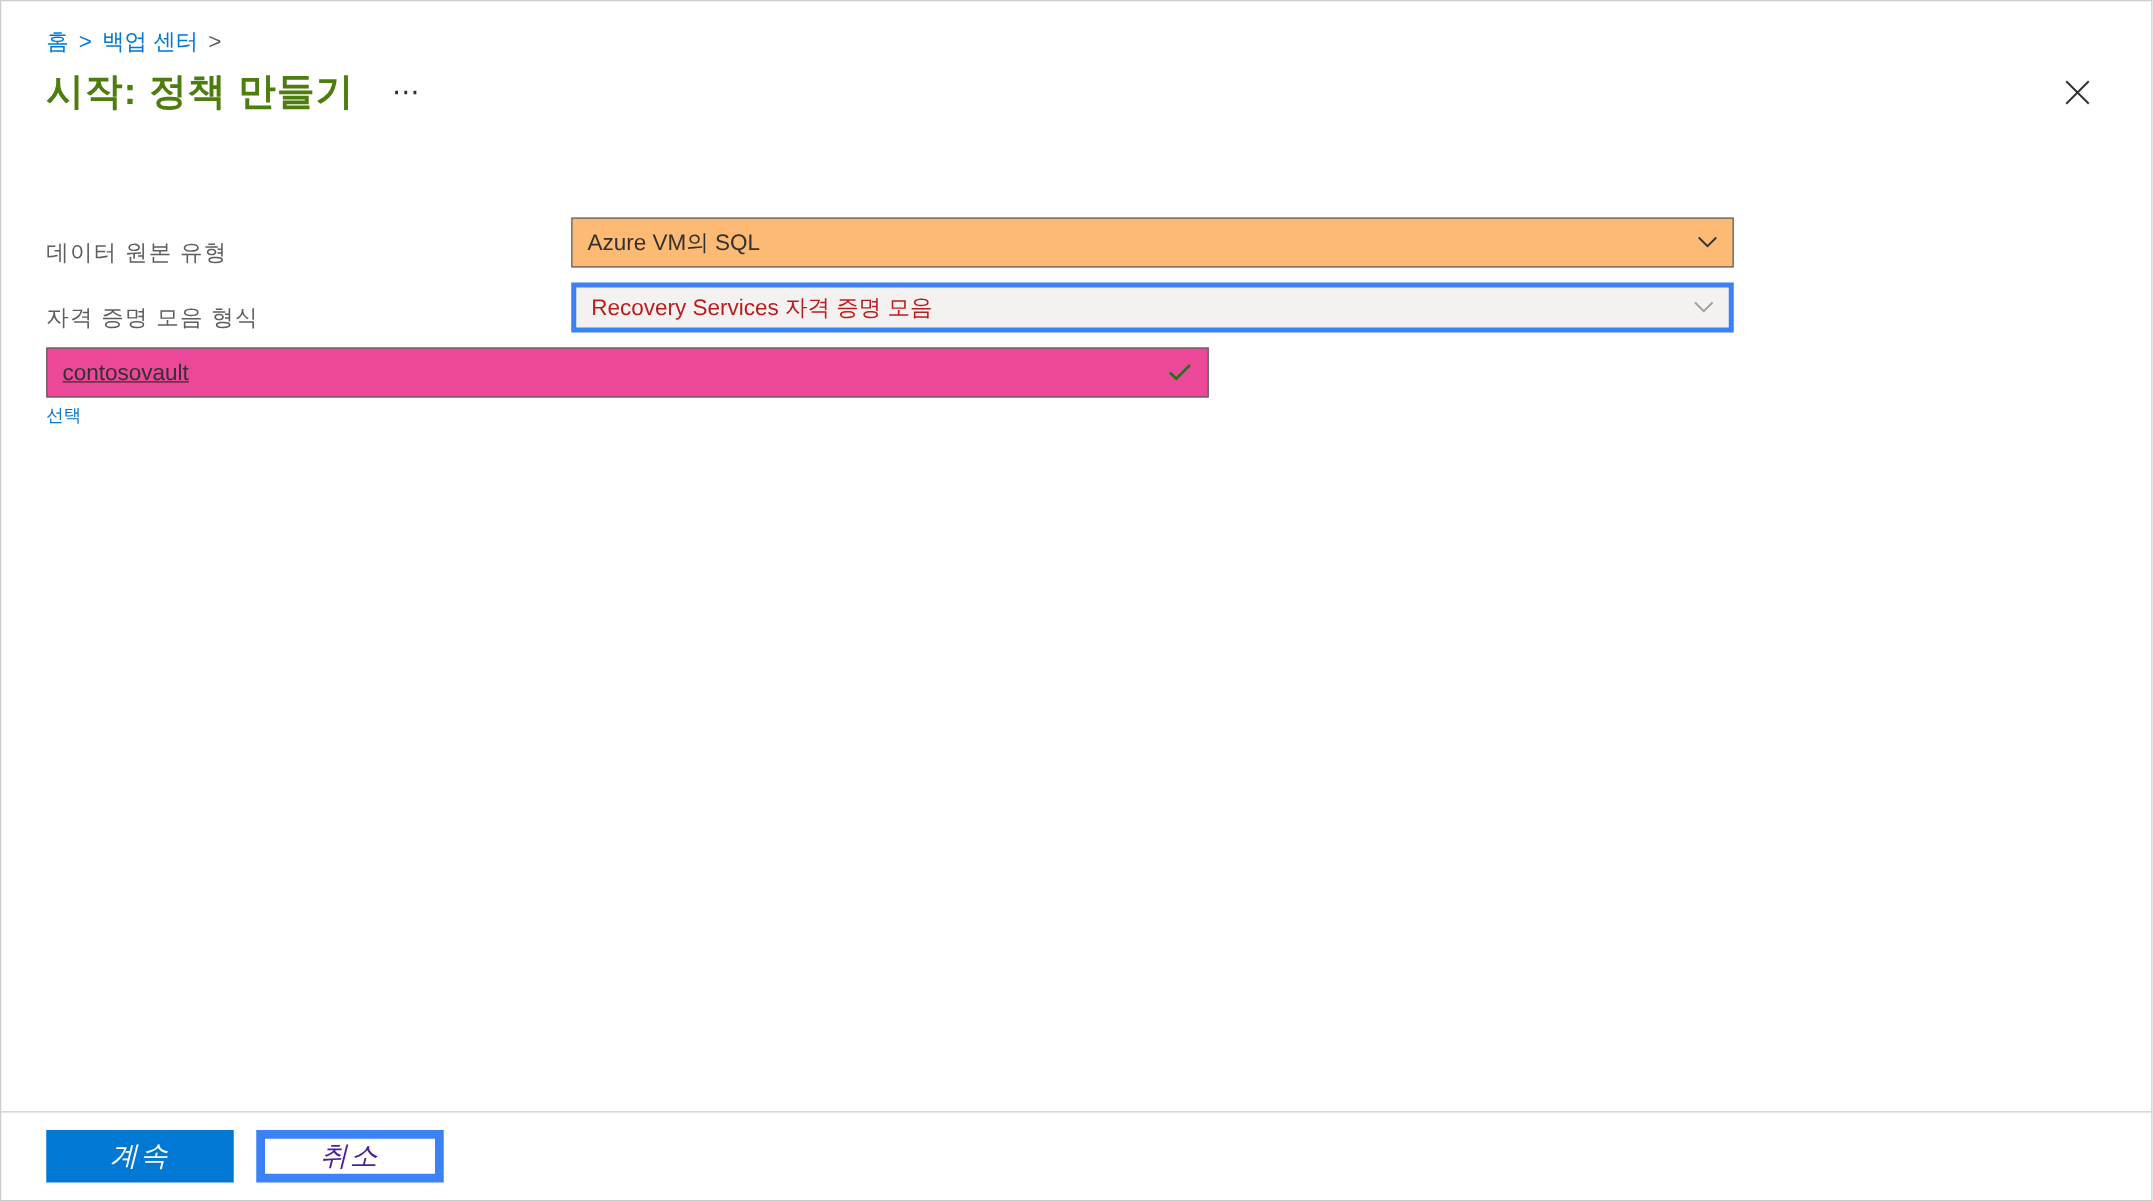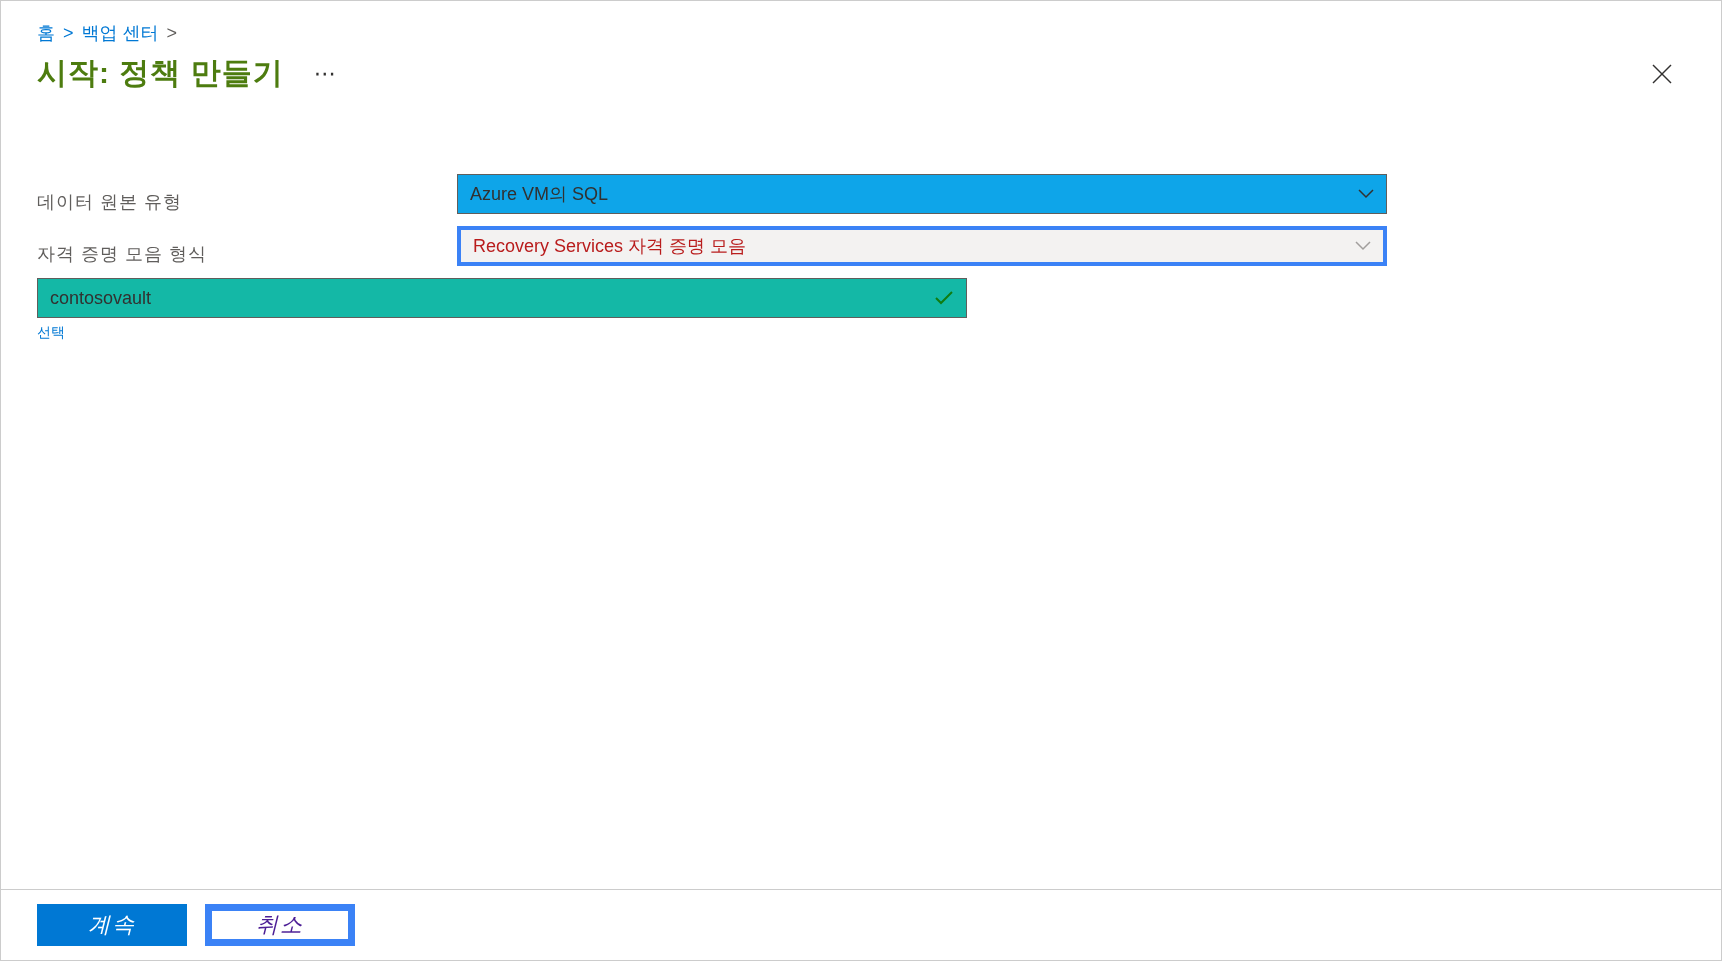--- a/index.html
+++ b/index.html
@@ -91,21 +91,21 @@
       position: relative;
     }
     .required-indicator {
       color: #a4262c;
       font-size: 14px;
     }
     .dropdown {
       width: 100%;
       height: 40px;
       border: 1px solid #605e5c;
-      background: #0ea5e9;
+      background: #fdba74;
       display: flex;
       align-items: center;
       justify-content: space-between;
       padding: 0 12px;
       font-size: 18px;
       color: #323130;
       cursor: pointer;
     }
     .dropdown.disabled {
       background: #f3f2f1;
@@ -117,27 +117,28 @@
       stroke: #a19f9d;
     }
     .chevron {
       display: flex;
       align-items: center;
     }
     .textbox-wrap {
       width: 100%;
       height: 40px;
       border: 1px solid #605e5c;
-      background: #14b8a6;
+      background: #ec4899;
       display: flex;
       align-items: center;
       justify-content: space-between;
       padding: 0 12px;
       font-size: 18px;
       color: #323130;
+      text-decoration: underline;
     }
     .textbox-input {
       flex: 1;
       border: none;
       outline: none;
       font-size: 18px;
       font-family: inherit;
       color: #323130;
       background: transparent;
     }

